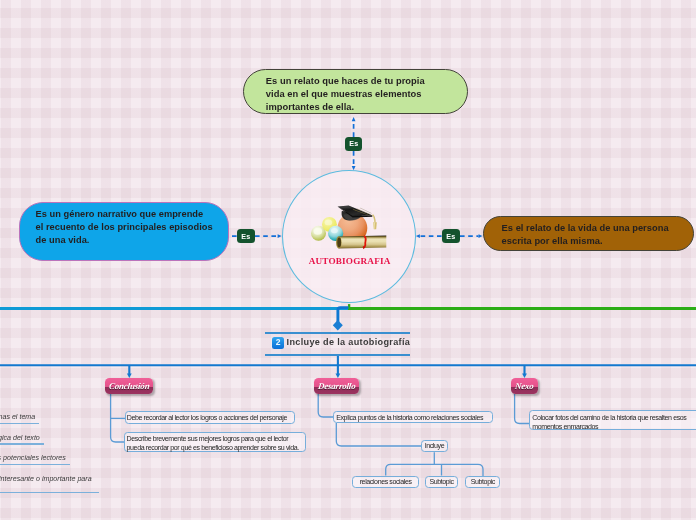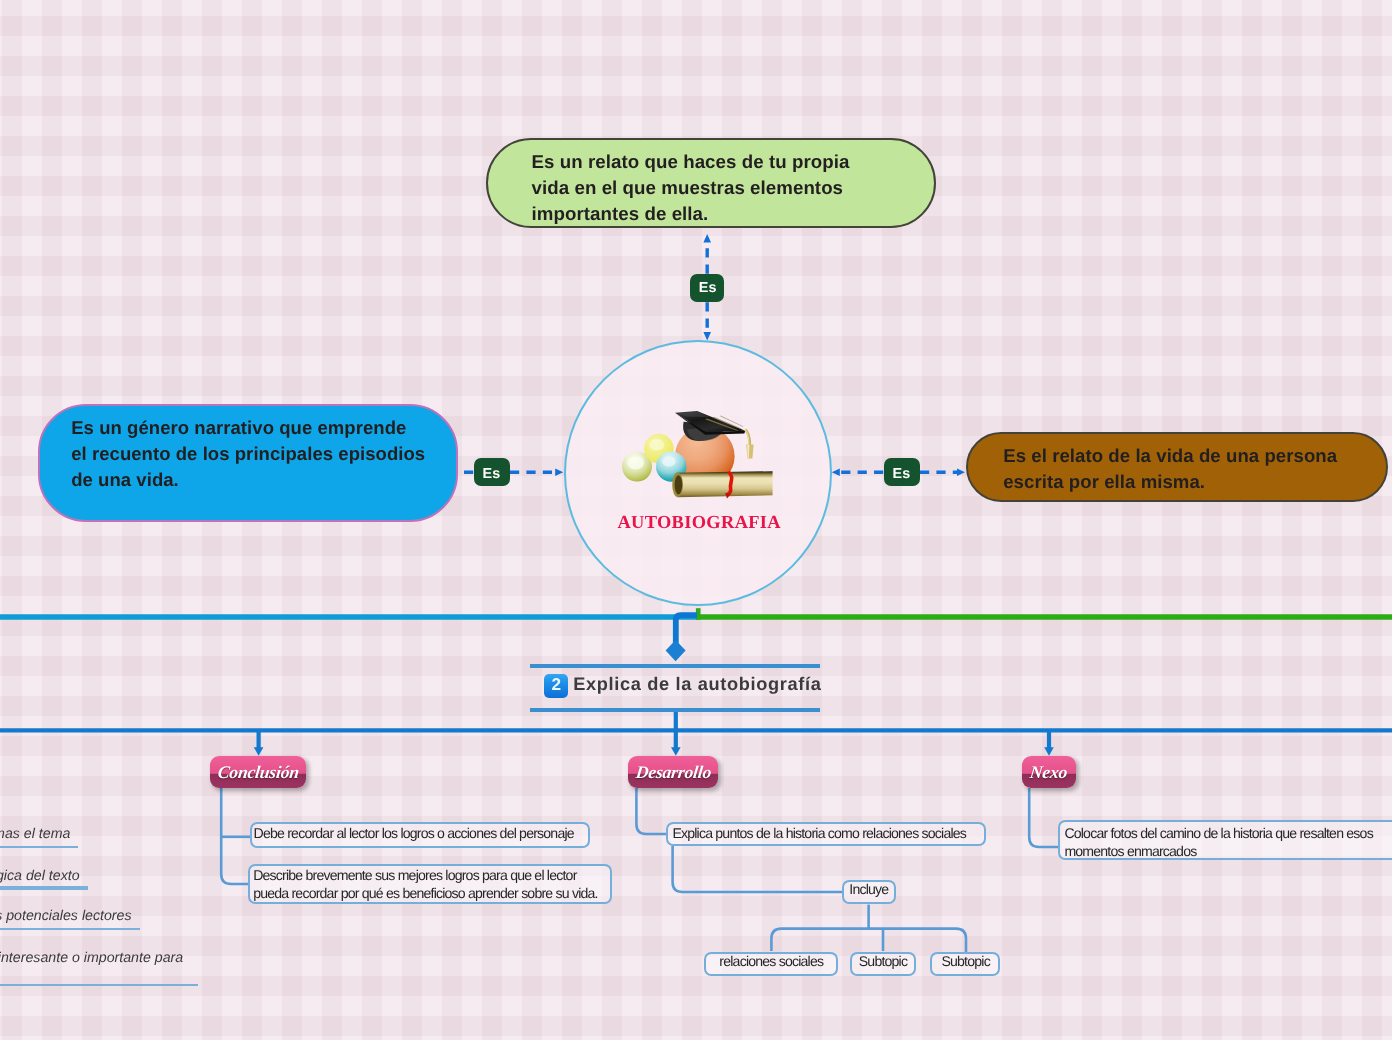--- a/index.html
+++ b/index.html
@@ -247,21 +247,21 @@
 
     <path d="M55.2,35.9 C58.6,38.6 55.6,41.4 56.3,44.3 C56.7,46.2 55.4,47.0 54.3,47.6" stroke="#e01509" stroke-width="1.8" fill="none"></path>
     <path d="M53.6,46.5 L56.4,47.0 L54.5,49.2 Z" fill="#c21008"></path>
   </svg>
   <div id="center-label">AUTOBIOGRAFIA</div>
 
   <div class="abs" id="topic-bar">
     <div class="rule" style="top:0;"></div>
     <div class="rule" style="top:22.4px;"></div>
     <div id="topic-num">2</div>
-    <div id="topic-text">Explica de la autobiografía</div>
+    <div id="topic-text">Incluye de la autobiografía</div>
   </div>
 
   <div class="pink" style="left:105px;top:377.9px;width:48px;">
     <span>Conclusión</span>
   </div>
   <div class="pink" style="left:314px;top:377.9px;width:45px;">
     <span>Desarrollo</span>
   </div>
   <div class="pink" style="left:511px;top:377.9px;width:27px;">
     <span>Nexo</span>

